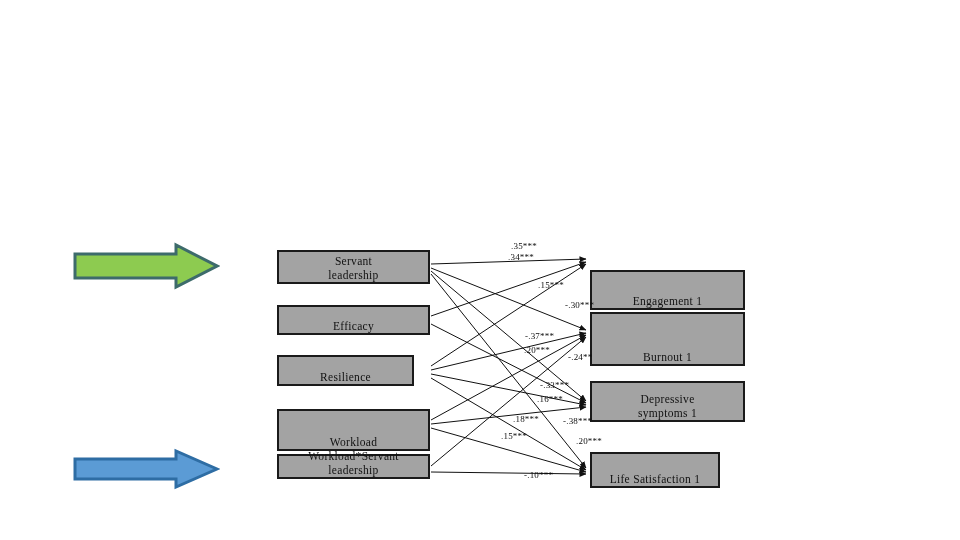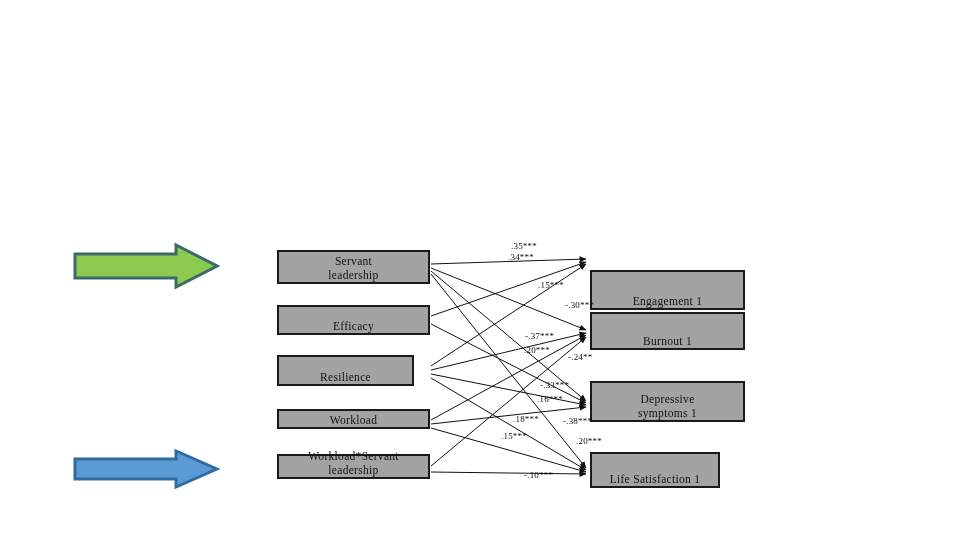--- a/index.html
+++ b/index.html
@@ -103,33 +103,33 @@
       <div class="node-box" style="left: 277px; top: 250px; width: 153px; height: 34px;">
         <span class="node-label">Servant
 leadership</span>
       </div>
       <div class="node-box" style="left: 277px; top: 305px; width: 153px; height: 30px;">
         <span class="node-label">Efficacy</span>
       </div>
       <div class="node-box" style="left: 277px; top: 355px; width: 137px; height: 31px;">
         <span class="node-label">Resilience</span>
       </div>
-      <div class="node-box" style="left: 277px; top: 409px; width: 153px; height: 20px;">
+      <div class="node-box" style="left: 277px; top: 409px; width: 153px; height: 42px;">
         <span class="node-label">Workload</span>
       </div>
       <div class="node-box" style="left: 277px; top: 454px; width: 153px; height: 25px;">
         <span class="node-label">Workload*Servant
 leadership</span>
       </div>
     </div>
   <div id="outcome-nodes">
       <div class="node-box" style="left: 590px; top: 242px; width: 155px; height: 40px; margin-top: 28px;">
         <span class="node-label">Engagement 1</span>
       </div>
-      <div class="node-box" style="left: 590px; top: 312px; width: 155px; height: 38px;">
+      <div class="node-box" style="left: 590px; top: 312px; width: 155px; height: 54px;">
         <span class="node-label">Burnout 1</span>
       </div>
       <div class="node-box" style="left: 590px; top: 381px; width: 155px; height: 41px;">
         <span class="node-label">Depressive
 symptoms 1</span>
       </div>
       <div class="node-box" style="left: 590px; top: 452px; width: 130px; height: 36px;">
         <span class="node-label">Life Satisfaction 1</span>
       </div>
     </div>

